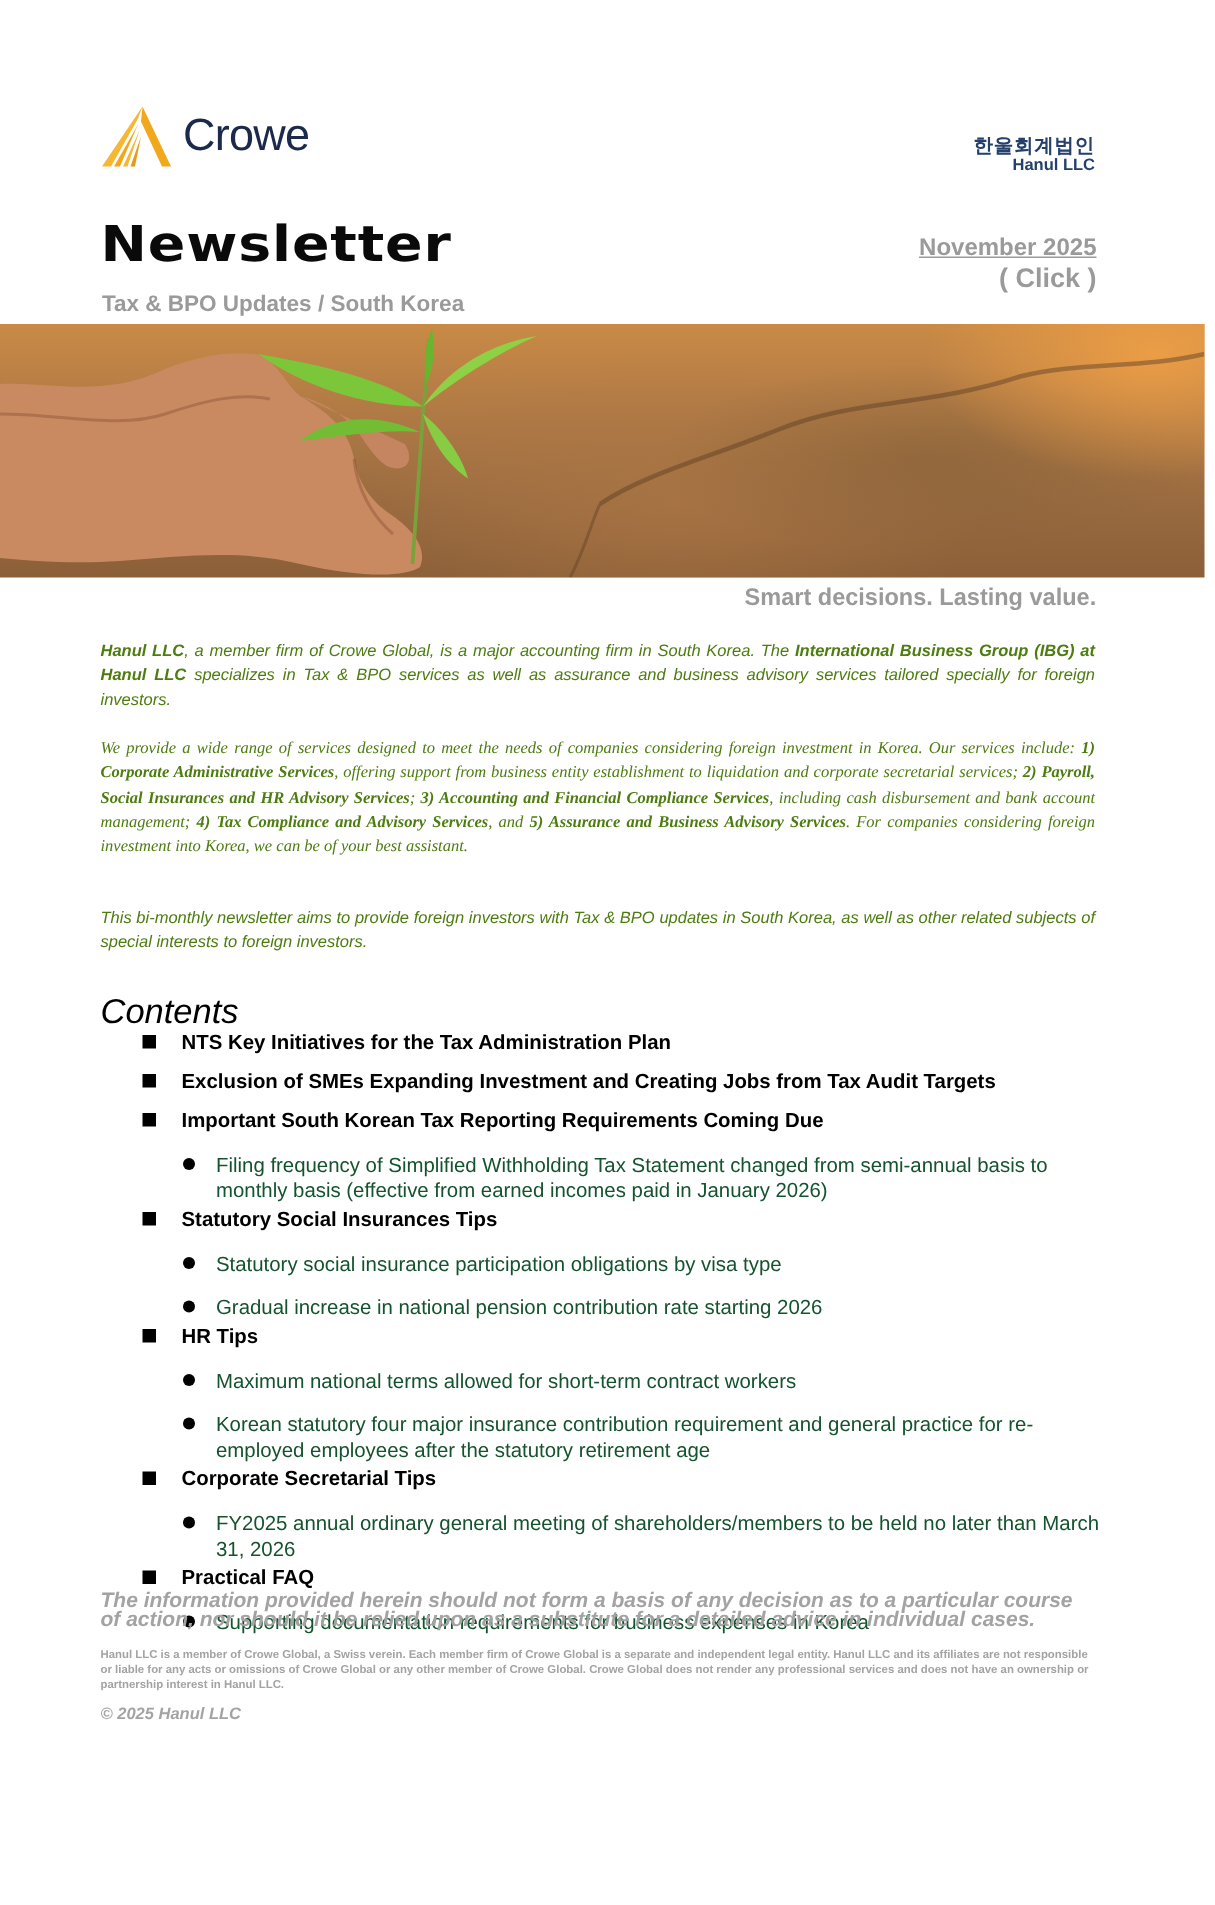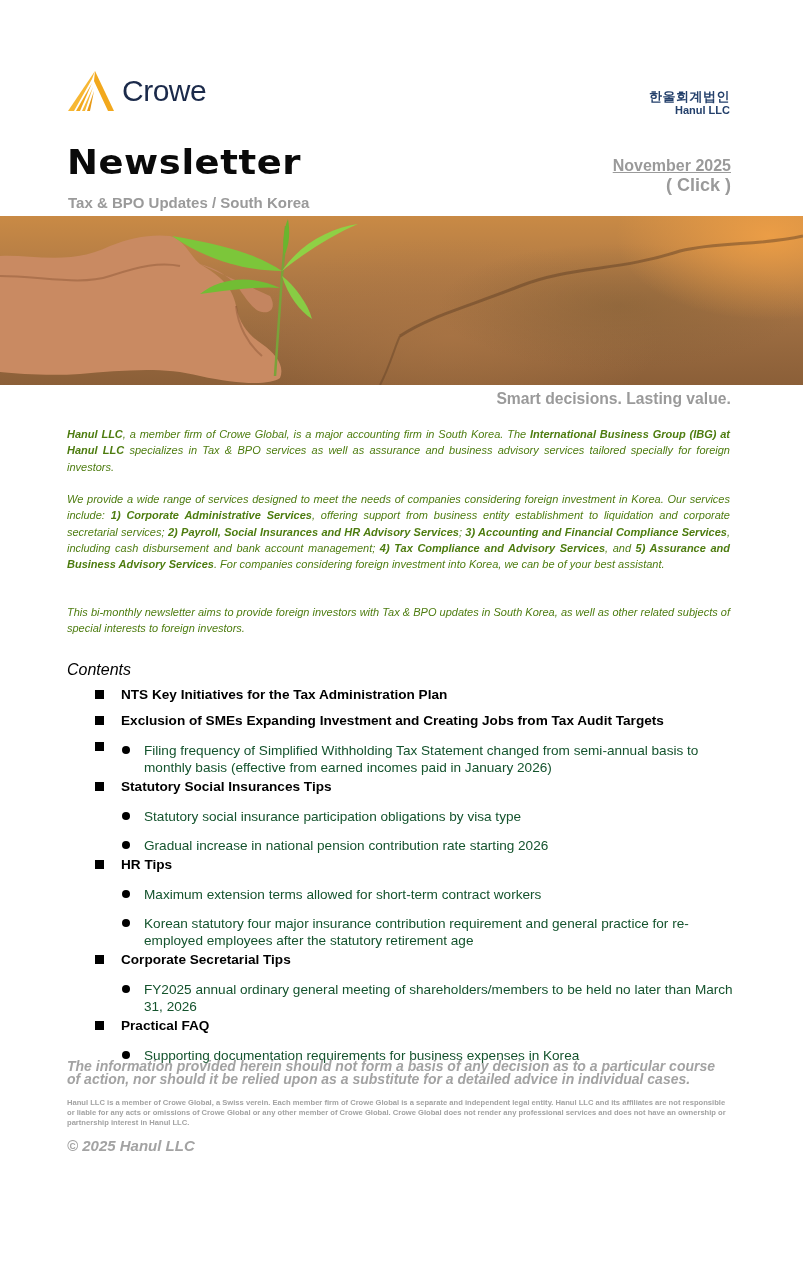--- a/index.html
+++ b/index.html
@@ -30,37 +30,37 @@
         linear-gradient(180deg, #c98a45 0%, #b07a45 35%, #9a6b40 70%, #8b5f38 100%);
     }
     #banner svg { position: absolute; left: 0; top: 0; }
 
     #tagline { right: 77px; top: 390px; font-size: 16px; font-weight: bold; color: #9a9a9a; transform: scaleX(0.98); }
 
     
     .intro { left: 67px; width: 663px; font-size: 11px; line-height: 16.3px; font-style: italic; color: #4d7c0f; text-align: justify; }
     .intro b { font-weight: bold; }
     #intro-1 { top: 426px; }
-    #intro-2 { top: 491px; }
+    #intro-2 { top: 491px; font-family: Liberation Serif, serif; }
     #intro-3 { top: 604px; }
 
     
-    #contents-heading { left: 67px; top: 661px; font-size: 16px; font-style: italic; color: #000; }
+    #contents-heading { left: 67px; top: 661px; font-size: 23px; font-style: italic; color: #000; }
     #toc { left: 94px; top: 686px; width: 640px; }
     .toc-main { position: relative; padding-left: 27px; font-size: 13.6px; font-weight: bold; color: #000; line-height: 18px; }
     .toc-main .sq { position: absolute; left: 1px; top: 4px; width: 9px; height: 9px; background: #000; }
     .toc-sub { position: relative; padding-left: 50px; font-size: 13.6px; color: #14532d; line-height: 17px; margin-top: 12px; }
     .toc-sub .dot { position: absolute; left: 28px; top: 4px; width: 8px; height: 8px; border-radius: 50%; background: #000; }
     .gap-lg { margin-top: 8px; }
     .gap-sm { margin-top: 2px; }
 
     
     #disclaimer { left: 67px; top: 1060px; width: 665px; font-size: 14px; font-style: italic; font-weight: bold; color: #a3a3a3; line-height: 13px; }
     #legal { left: 67px; top: 1098px; width: 665px; font-size: 7.6px; font-weight: bold; color: #a3a3a3; line-height: 10.2px; }
-    #copyright { left: 67px; top: 1137px; font-size: 15px; font-style: italic; font-weight: bold; color: #a3a3a3; }
+    #copyright { left: 67px; top: 1137px; font-size: 11px; font-style: italic; font-weight: bold; color: #a3a3a3; }
   </style>
 </head>
 <body>
 
 <div id="crowe-logo" class="abs">
   <svg id="crowe-mark" viewBox="0 0 46 42">
     <polygon points="27,0 46,40 40,40 26,10" fill="#f2a81d"></polygon>
     <polygon points="27,0 24,8 6,40 0,40" fill="#f7b733"></polygon>
     <polygon points="24,12 12,40 8,40" fill="#f2a81d"></polygon>
     <polygon points="25,16 17,40 14,40" fill="#f7b733"></polygon>
@@ -104,27 +104,27 @@
 <div id="tagline" class="abs">Smart decisions. Lasting value.</div>
 
 <div id="intro-1" class="abs intro"><b>Hanul LLC</b><span>, a member firm of Crowe Global, is a major accounting firm in South Korea. The </span><b>International Business Group (IBG) at Hanul LLC</b><span> specializes in Tax &amp; BPO services as well as assurance and business advisory services tailored specially for foreign investors.</span></div>
 <div id="intro-2" class="abs intro"><span>We provide a wide range of services designed to meet the needs of companies considering foreign investment in Korea. Our services include: </span><b>1) Corporate Administrative Services</b><span>, offering support from business entity establishment to liquidation and corporate secretarial services; </span><b>2) Payroll, Social Insurances and HR Advisory Services</b><span>; </span><b>3) Accounting and Financial Compliance Services</b><span>, including cash disbursement and bank account management; </span><b>4) Tax Compliance and Advisory Services</b><span>, and </span><b>5) Assurance and Business Advisory Services</b><span>. For companies considering foreign investment into Korea, we can be of your best assistant.</span></div>
 <div id="intro-3" class="abs intro">This bi-monthly newsletter aims to provide foreign investors with Tax &amp; BPO updates in South Korea, as well as other related subjects of special interests to foreign investors.</div>
 
 <div id="contents-heading" class="abs">Contents</div>
 <div id="toc" class="abs">
     <div class="toc-main "><span class="sq"></span><span>NTS Key Initiatives for the Tax Administration Plan</span></div>
     <div class="toc-main gap-lg"><span class="sq"></span><span>Exclusion of SMEs Expanding Investment and Creating Jobs from Tax Audit Targets</span></div>
-    <div class="toc-main gap-lg"><span class="sq"></span></div>
+    <div class="toc-main gap-lg"><span class="sq"></span><span>Important South Korean Tax Reporting Requirements Coming Due</span></div>
     <div class="toc-sub"><span class="dot"></span><span>Filing frequency of Simplified Withholding Tax Statement changed from semi-annual basis to monthly basis (effective from earned incomes paid in January 2026)</span></div>
     <div class="toc-main gap-sm"><span class="sq"></span><span>Statutory Social Insurances Tips</span></div>
     <div class="toc-sub"><span class="dot"></span><span>Statutory social insurance participation obligations by visa type</span></div>
     <div class="toc-sub"><span class="dot"></span><span>Gradual increase in national pension contribution rate starting 2026</span></div>
     <div class="toc-main gap-sm"><span class="sq"></span><span>HR Tips</span></div>
-    <div class="toc-sub"><span class="dot"></span><span>Maximum extension terms allowed for short-term contract workers</span></div>
+    <div class="toc-sub"><span class="dot"></span><span>Maximum national terms allowed for short-term contract workers</span></div>
     <div class="toc-sub"><span class="dot"></span><span>Korean statutory four major insurance contribution requirement and general practice for re-employed employees after the statutory retirement age</span></div>
     <div class="toc-main gap-sm"><span class="sq"></span><span>Corporate Secretarial Tips</span></div>
     <div class="toc-sub"><span class="dot"></span><span>FY2025 annual ordinary general meeting of shareholders/members to be held no later than March 31, 2026</span></div>
     <div class="toc-main gap-sm"><span class="sq"></span><span>Practical FAQ</span></div>
     <div class="toc-sub"><span class="dot"></span><span>Supporting documentation requirements for business expenses in Korea</span></div>
   </div>
 
 <div id="disclaimer" class="abs">The information provided herein should not form a basis of any decision as to a particular course of action, nor should it be relied upon as a substitute for a detailed advice in individual cases.</div>
 <div id="legal" class="abs">Hanul LLC is a member of Crowe Global, a Swiss verein. Each member firm of Crowe Global is a separate and independent legal entity. Hanul LLC and its affiliates are not responsible or liable for any acts or omissions of Crowe Global or any other member of Crowe Global. Crowe Global does not render any professional services and does not have an ownership or partnership interest in Hanul LLC.</div>
 <div id="copyright" class="abs">© 2025 Hanul LLC</div>

